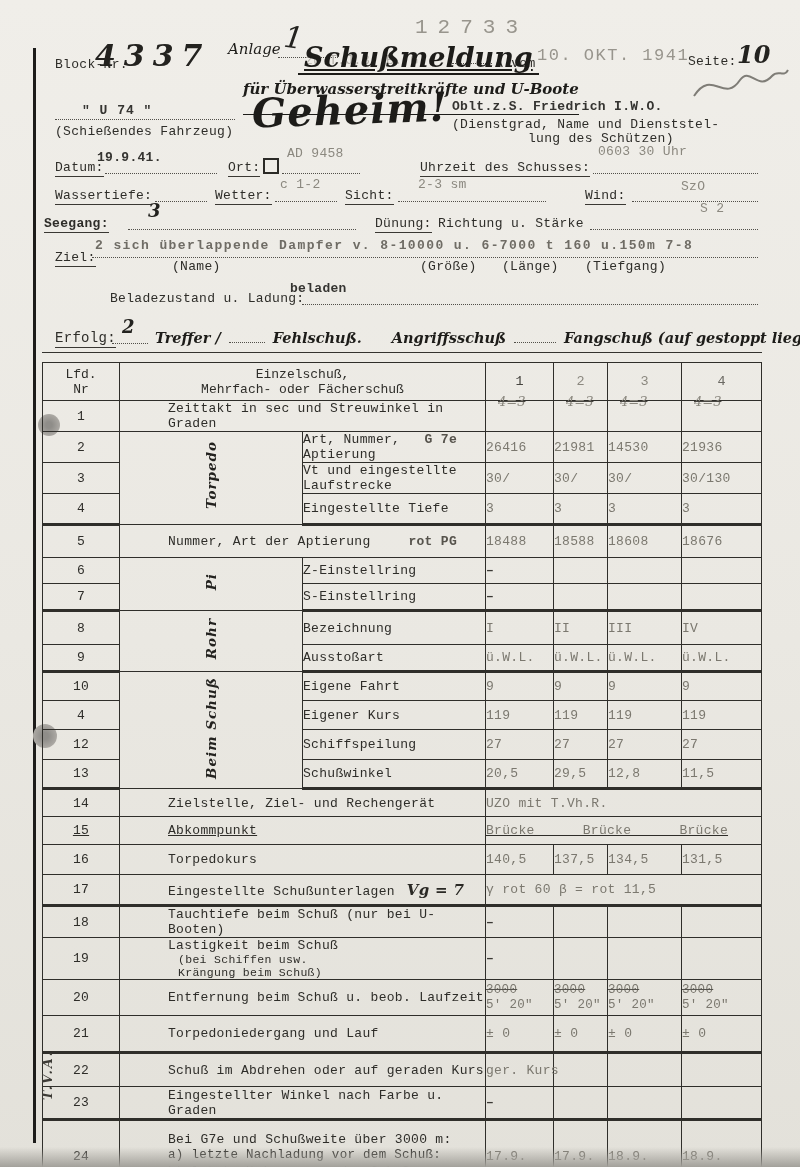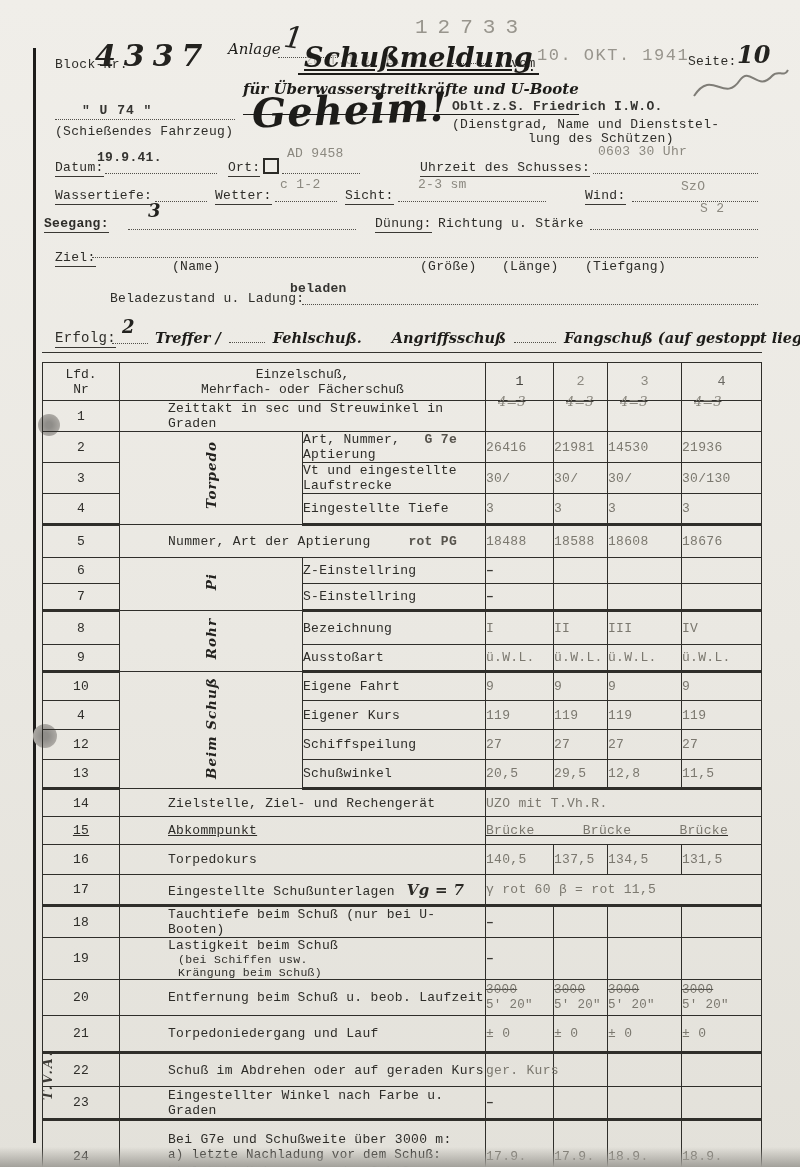--- a/index.html
+++ b/index.html
@@ -119,20 +119,21 @@
   <span class="abs dots" style="left:632px;top:186px;width:126px;"></span>
 
   <span class="abs typed ul" style="left:44px;top:216px;font-weight:bold;">Seegang:</span>
   <div class="abs hand" style="left:148px;top:200px;font-size:18px;font-weight:bold;">3</div>
   <span class="abs dots" style="left:128px;top:214px;width:228px;"></span>
   <span class="abs typed ul" style="left:375px;top:216px;">Dünung:</span>
   <span class="abs typed" style="left:438px;top:216px;">Richtung u. Stärke</span>
   <div class="abs typed faded" style="left:700px;top:201px;">S 2</div>
   <span class="abs dots" style="left:590px;top:214px;width:168px;"></span>
 
+  <div class="abs typed" style="left:95px;top:238px;color:#6f6c65;font-weight:bold;letter-spacing:1.4px;">2 sich überlappende Dampfer v. 8-10000 u. 6-7000 t 160 u.150m 7-8</div>
   <span class="abs typed ul" style="left:55px;top:250px;">Ziel:</span>
   <span class="abs dots" style="left:92px;top:242px;width:666px;"></span>
   <div class="abs typed" style="left:172px;top:259px;">(Name)</div>
   <div class="abs typed" style="left:420px;top:259px;">(Größe)</div>
   <div class="abs typed" style="left:502px;top:259px;">(Länge)</div>
   <div class="abs typed" style="left:585px;top:259px;">(Tiefgang)</div>
 
   <span class="abs typed" style="left:110px;top:291px;">Beladezustand u. Ladung:</span>
   <div class="abs typed dark" style="left:290px;top:281px;">beladen</div>
   <span class="abs dots" style="left:302px;top:289px;width:456px;"></span>

